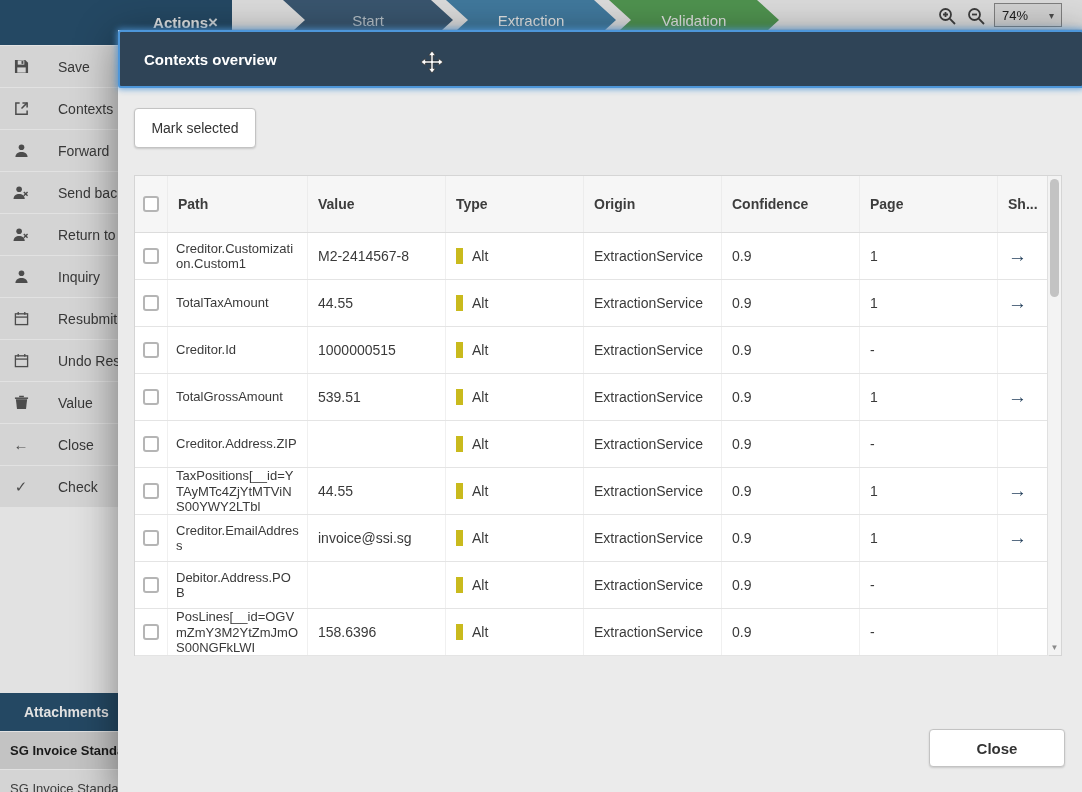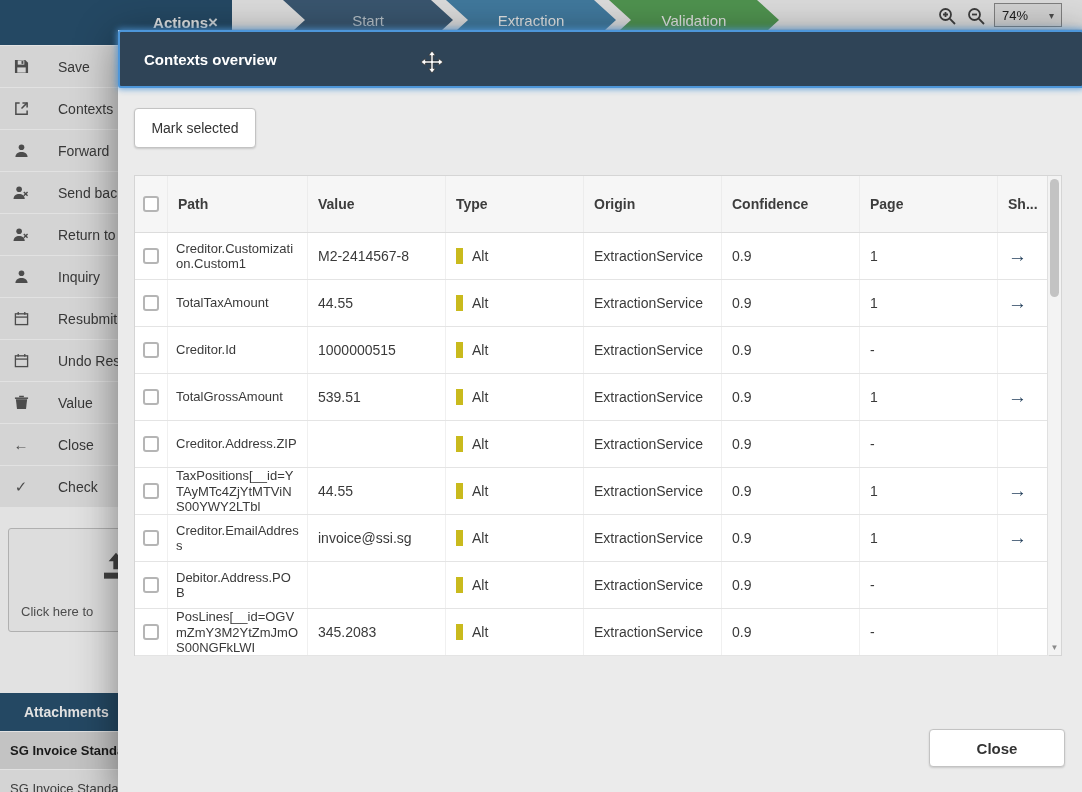--- a/index.html
+++ b/index.html
@@ -218,29 +218,20 @@
     </div>
     <div class="action-item">
       <span class="ai-icon">←</span>
       <span>Close</span>
     </div>
     <div class="action-item">
       <span class="ai-icon">✓</span>
       <span>Check</span>
     </div>
 
-    <div class="dropzone">
-      <span class="dropzone-icon">
-        <svg width="32" height="30" viewBox="0 0 24 22" fill="#4a4a4a">
-            <path d="M12 1l5.5 6.5h-3.5v6h-4v-6H6.5z"></path>
-            <path d="M3 16h18v4.5H3z"></path>
-          </svg>
-      </span>
-      <span class="dropzone-label">Click here to</span>
-    </div>
 
     <div class="attach-header">
       <span>Attachments</span>
     </div>
     <div class="attach-row first">
       <span>SG Invoice Standa</span>
     </div>
     <div class="attach-row second">
       <span>SG Invoice Standa</span>
     </div>
@@ -510,21 +501,21 @@
           </div>
 
           <div class="grid-row trow">
             <div class="td cb-cell">
               <span class="cb"></span>
             </div>
             <div class="td path-cell">
               <div class="path-clip">PosLines[__id=OGVmZmY3M2YtZmJmOS00NGFkLWI</div>
             </div>
             <div class="td">
-              <span>345.2083</span>
+              <span>158.6396</span>
             </div>
             <div class="td">
               <span class="type-bar"></span>
               <span>Alt</span>
             </div>
             <div class="td">
               <span>ExtractionService</span>
             </div>
             <div class="td">
               <span>0.9</span>

